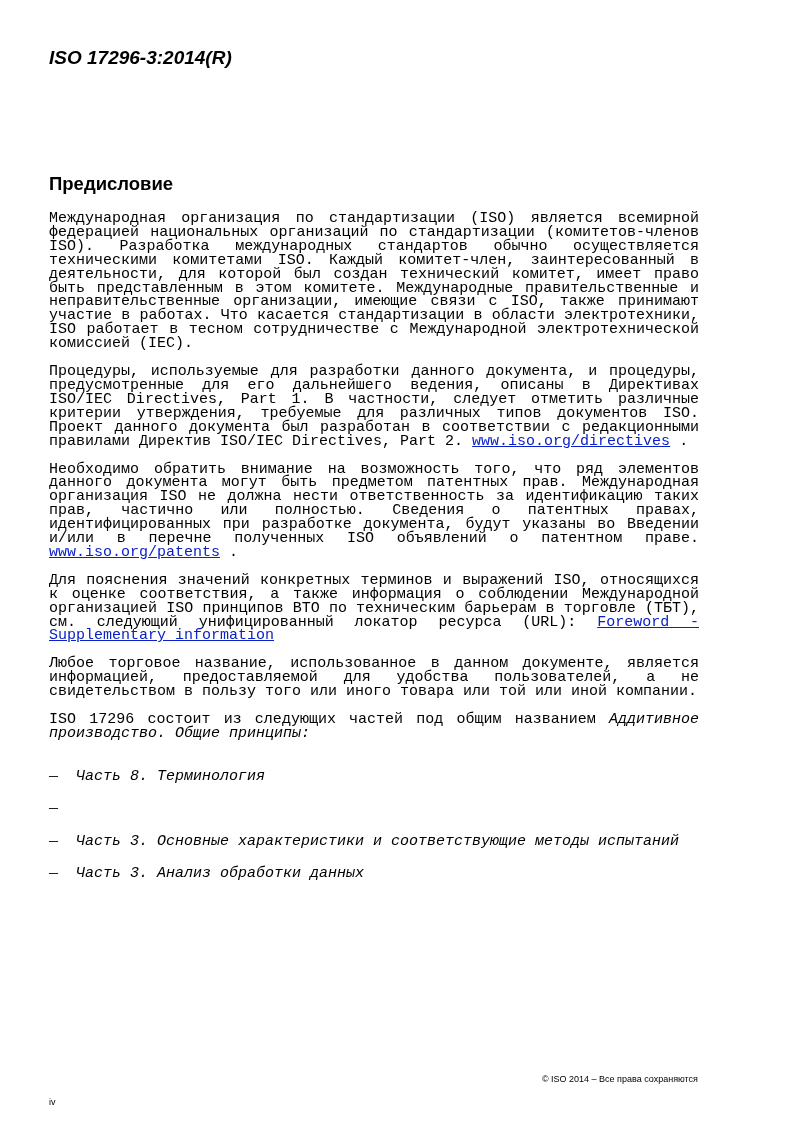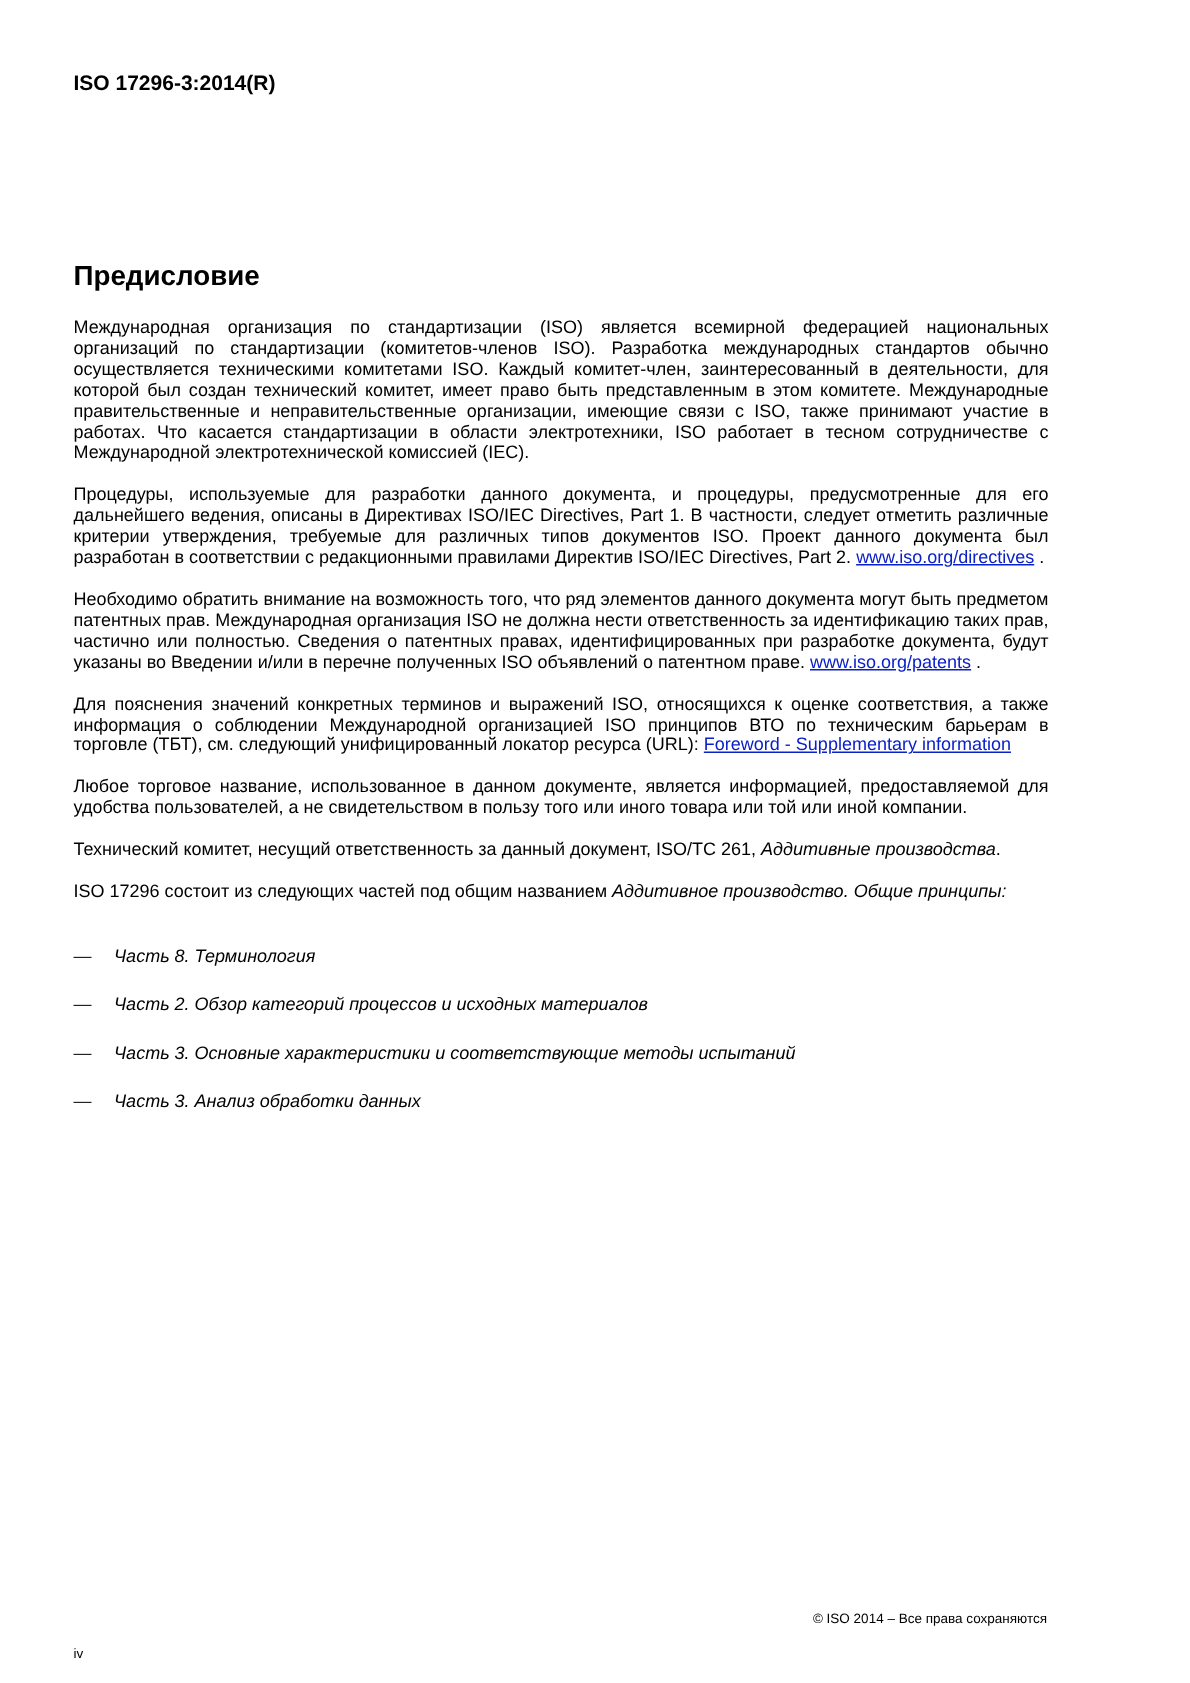--- a/index.html
+++ b/index.html
@@ -2,29 +2,29 @@
 <html><head>
 <meta charset="utf-8">
 <style>
   html, body { margin: 0; padding: 0; background: #ffffff; }
   body {
     width: 793px; height: 1122px; position: relative; overflow: hidden;
     font-family: "Liberation Sans", sans-serif; color: #000;
   }
   .header {
     position: absolute; left: 49px; top: 47px;
-    font-size: 14px; font-weight: bold;
+    font-size: 19px; font-weight: bold; font-style: italic;
   }
   .title {
     position: absolute; left: 49px; top: 173px;
     font-size: 18.5px; font-weight: bold; margin: 0; text-align: center;
   }
   .content {
     position: absolute; left: 49px; top: 212px; width: 650px;
-    font-size: 12px; line-height: 13.9px;
+    font-size: 15px; line-height: 13.9px; font-family: Liberation Mono, monospace;
   }
   .content p { margin: 0 0 14px 0; text-align: justify; }
   a { color: #1a0dab; color: #0b21c8; text-decoration: underline; }
   i { font-style: italic; }
   .list { margin: 0; padding: 0; list-style: none; }
   .list li {
     display: flex; align-items: baseline; margin-bottom: 18.4px;
     font-style: italic;
   }
   .dash { width: 27px; font-style: normal; color: #222; flex: 0 0 27px; }
@@ -46,32 +46,30 @@
   <p>Международная организация по стандартизации (ISO) является всемирной федерацией национальных организаций по стандартизации (комитетов-членов ISO). Разработка международных стандартов обычно осуществляется техническими комитетами ISO. Каждый комитет-член, заинтересованный в деятельности, для которой был создан технический комитет, имеет право быть представленным в этом комитете. Международные правительственные и неправительственные организации, имеющие связи с ISO, также принимают участие в работах. Что касается стандартизации в области электротехники, ISO работает в тесном сотрудничестве с Международной электротехнической комиссией (IEC).</p>
 
   <p><span>Процедуры, используемые для разработки данного документа, и процедуры, предусмотренные для его дальнейшего ведения, описаны в Директивах ISO/IEC Directives, Part 1. В частности, следует отметить различные критерии утверждения, требуемые для различных типов документов ISO. Проект данного документа был разработан в соответствии с редакционными правилами Директив ISO/IEC Directives, Part 2. </span><a href="#">www.iso.org/directives</a><span> .</span></p>
 
   <p><span>Необходимо обратить внимание на возможность того, что ряд элементов данного документа могут быть предметом патентных прав. Международная организация ISO не должна нести ответственность за идентификацию таких прав, частично или полностью. Сведения о патентных правах, идентифицированных при разработке документа, будут указаны во Введении и/или в перечне полученных ISO объявлений о патентном праве. </span><a href="#">www.iso.org/patents</a><span> .</span></p>
 
   <p><span>Для пояснения значений конкретных терминов и выражений ISO, относящихся к оценке соответствия, а также информация о соблюдении Международной организацией ISO принципов ВТО по техническим барьерам в торговле (ТБТ), см. следующий унифицированный локатор ресурса (URL): </span><a href="#">Foreword - Supplementary information</a></p>
 
   <p>Любое торговое название, использованное в данном документе, является информацией, предоставляемой для удобства пользователей, а не свидетельством в пользу того или иного товара или той или иной компании.</p>
 
-  <p><span>Технический комитет, несущий ответственность за данный документ, ISO/TC 261, </span><i>Аддитивные производства</i><span>.</span></p>
 
   <p style="margin-bottom:29px"><span>ISO 17296 состоит из следующих частей под общим названием </span><i>Аддитивное производство. Общие принципы:</i></p>
 
   <ul class="list">
     <li>
         <span class="dash">—</span>
         <span>Часть 8. Терминология</span>
       </li>
     <li>
         <span class="dash">—</span>
-        <span>Часть 2. Обзор категорий процессов и исходных материалов</span>
       </li>
     <li>
         <span class="dash">—</span>
         <span>Часть 3. Основные характеристики и соответствующие методы испытаний</span>
       </li>
     <li>
         <span class="dash">—</span>
         <span>Часть 3. Анализ обработки данных</span>
       </li>
   </ul>

